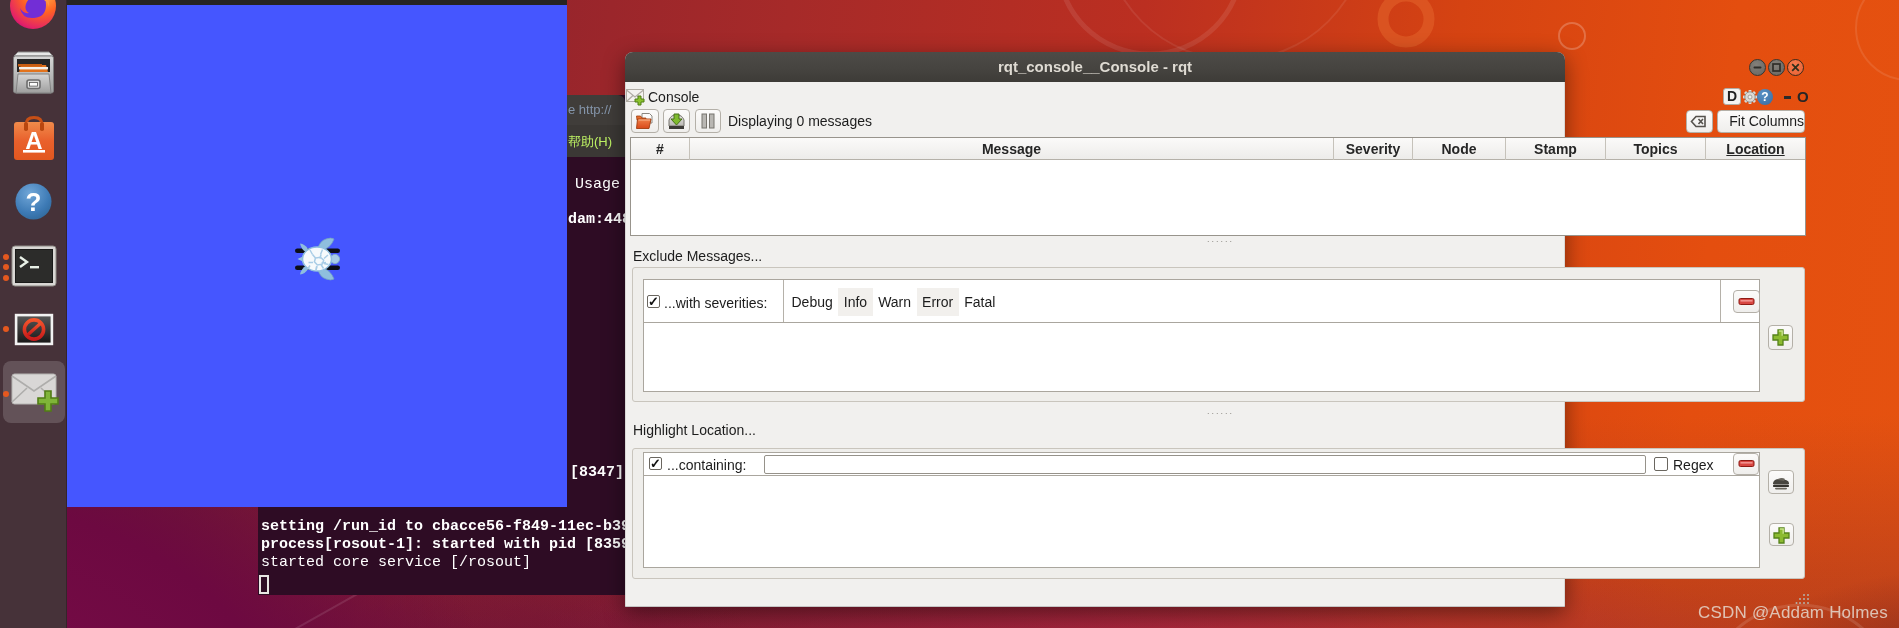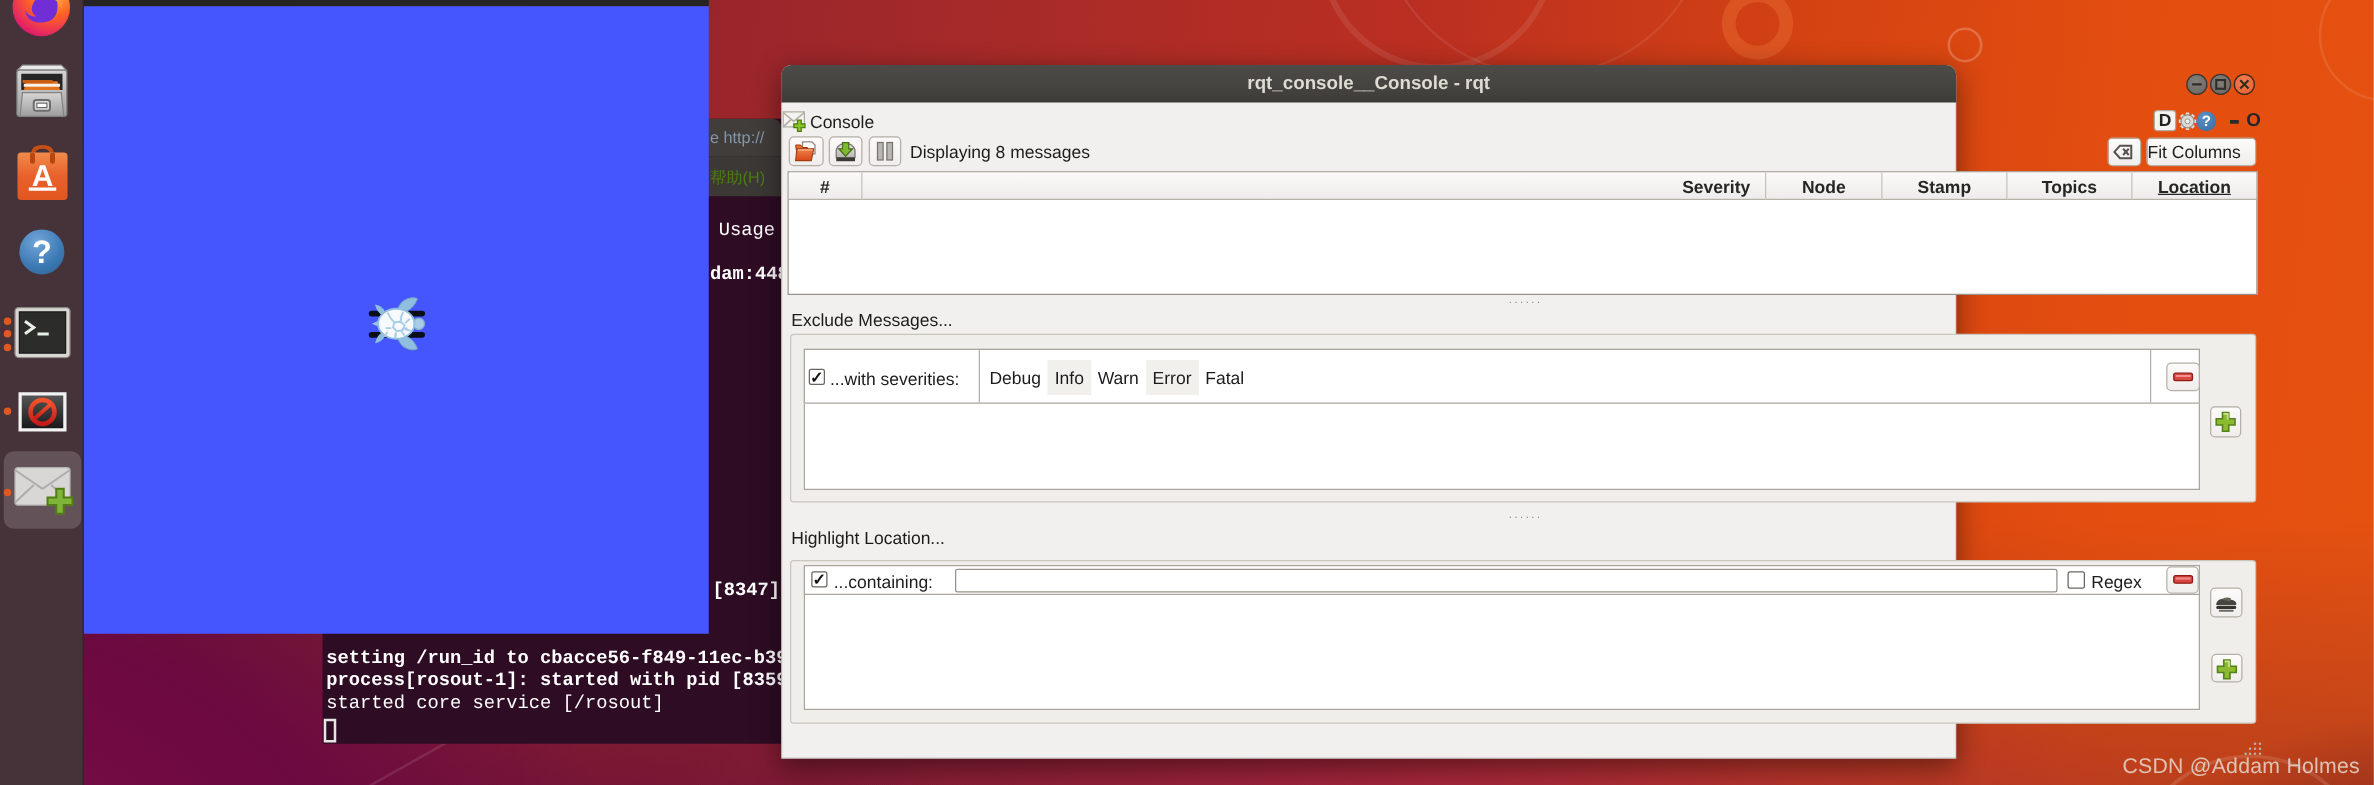--- a/index.html
+++ b/index.html
@@ -54,21 +54,21 @@
     <circle cx="1908" cy="28" r="52" fill="none" stroke="#ffffff" stroke-width="2" opacity="0.10"></circle>
   <circle cx="1800" cy="700" r="95" fill="none" stroke="#ffffff" stroke-width="3" opacity="0.12"></circle>
   <line x1="240" y1="660" x2="560" y2="480" stroke="#ffffff" stroke-width="2" opacity="0.10"></line>
 </svg>
 <div class="watermark">CSDN @Addam Holmes</div>
 
 <div id="term">
   <div class="tbar"></div>
   <div class="mbar"></div>
   <div class="abs" style="left:310px; top:3px; font-size:13px; color:#8495aa; white-space:pre; line-height:24px;">e http://</div>
-  <div class="abs" style="left:310px; top:38px; font-size:13px; color:#4d7c0f; white-space:pre;">帮助(H)</div>
+  <div class="abs" style="left:310px; top:38px; font-size:13px; color:#bef264; white-space:pre;">帮助(H)</div>
   <div class="mono abs" style="left:317px; top:81px;">Usage</div>
   <div class="mono abs" style="left:310px; top:116px; font-weight:bold;">dam:448</div>
   <div class="mono abs" style="left:312px; top:369px; font-weight:bold;">[8347]</div>
   <div class="mono abs" style="left:3px; top:423px; font-weight:bold;">setting /run_id to cbacce56-f849-11ec-b39</div>
   <div class="mono abs" style="left:3px; top:441px; font-weight:bold;">process[rosout-1]: started with pid [8359</div>
   <div class="mono abs" style="left:3px; top:459px;">started core service [/rosout]</div>
   <div class="abs" style="left:1px; top:480px; width:10px; height:19px; border:2px solid #e8e6e3;"></div>
 </div>
 
 <div id="tsim-bar"></div>
@@ -268,33 +268,34 @@
           </linearGradient>
         </defs>
     </svg>
   </div>
   <div class="btn" style="left:70px; top:57px; width:26px; height:24px;">
     <svg width="24" height="22">
         <rect x="6" y="4" width="4.5" height="14" fill="#b9b7b3" stroke="#77746e"></rect>
         <rect x="13.5" y="4" width="4.5" height="14" fill="#b9b7b3" stroke="#77746e"></rect>
       </svg>
   </div>
-  <div class="abs ui" style="left:103px; top:61px;">Displaying 8 messages</div>
+  <div class="abs ui" style="left:103px; top:61px;">Displaying 0 messages</div>
 
   <div class="btn" style="left:1061px; top:58px; width:27px; height:23px;">
     <svg width="25" height="21" viewBox="0 0 25 21">
       <path d="M9 5.5 h9 v10 h-9 l-4.5 -5 z" fill="none" stroke="#55524d" stroke-width="1.6"></path>
       <path d="M11.5 8 l4.5 5 M16 8 l-4.5 5" stroke="#55524d" stroke-width="1.6"></path>
     </svg>
   </div>
-  <div class="btn ui" style="left:1092px; top:58px; width:88px; height:23px; text-align:left; line-height:21px;">Fit Columns</div>
+  <div class="btn ui" style="left:1092px; top:58px; width:88px; height:23px; text-align:right; line-height:21px;">Fit Columns</div>
 
   <div class="abs" style="left:5px; top:85px; width:1176px; height:99px; border:1px solid #98948c; background:#fff;">
     <div style="position:absolute; left:0; top:0; width:100%; height:22px; background:linear-gradient(to bottom,#fbfaf9,#edecea); border-bottom:1px solid #b5b1a9;"></div>
     <div class="hcell" style="left:0px; width:59px;">#</div>
+    <div class="hcell" style="left:59px; width:644px;">Message</div>
     <div class="hcell" style="left:703px; width:79px;">Severity</div>
     <div class="hcell" style="left:782px; width:93px;">Node</div>
     <div class="hcell" style="left:875px; width:100px;">Stamp</div>
     <div class="hcell" style="left:975px; width:100px;">Topics</div>
     <div class="hcell" style="left:1075px; width:99px; border-right:none;text-decoration:underline;">Location</div>
   </div>
   <div class="dots" style="left:582px; top:186px;">......</div>
 
   <div class="abs ui" style="left:8px; top:196px;">Exclude Messages...</div>
   <div class="grp" style="top:215px; height:135px;"></div>

